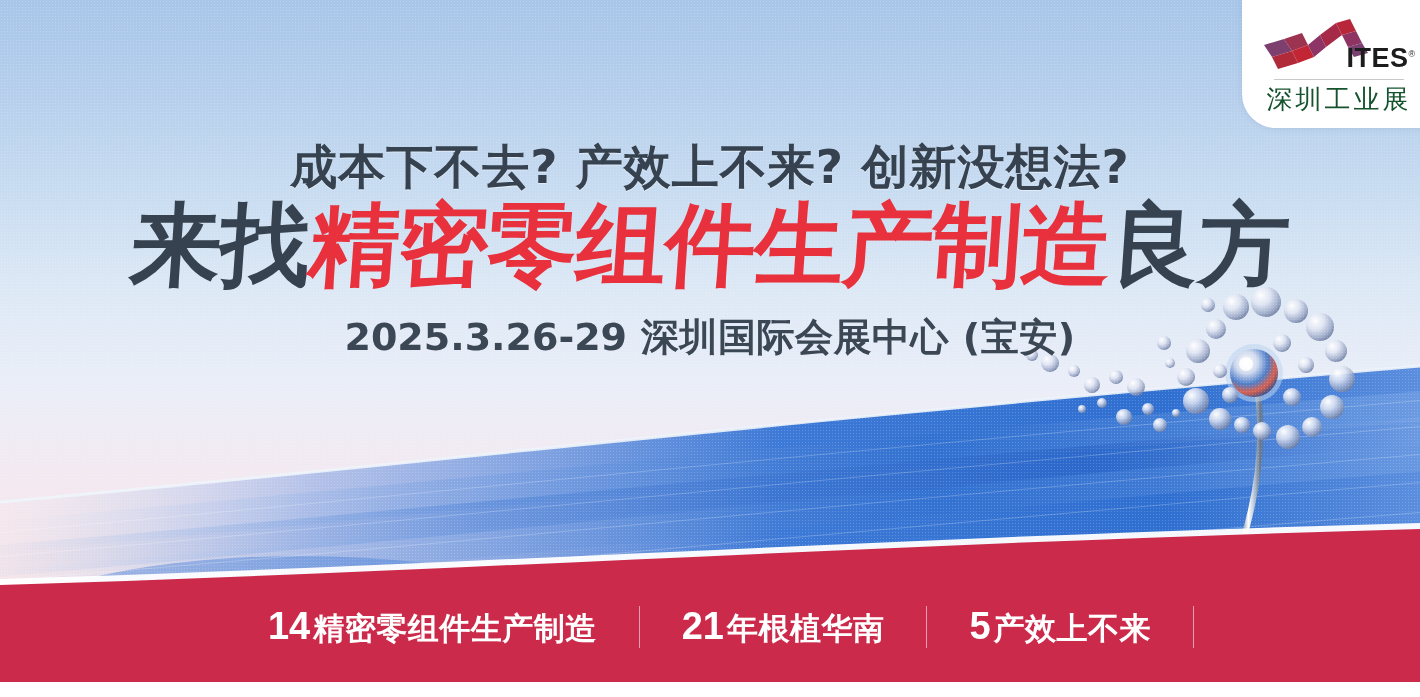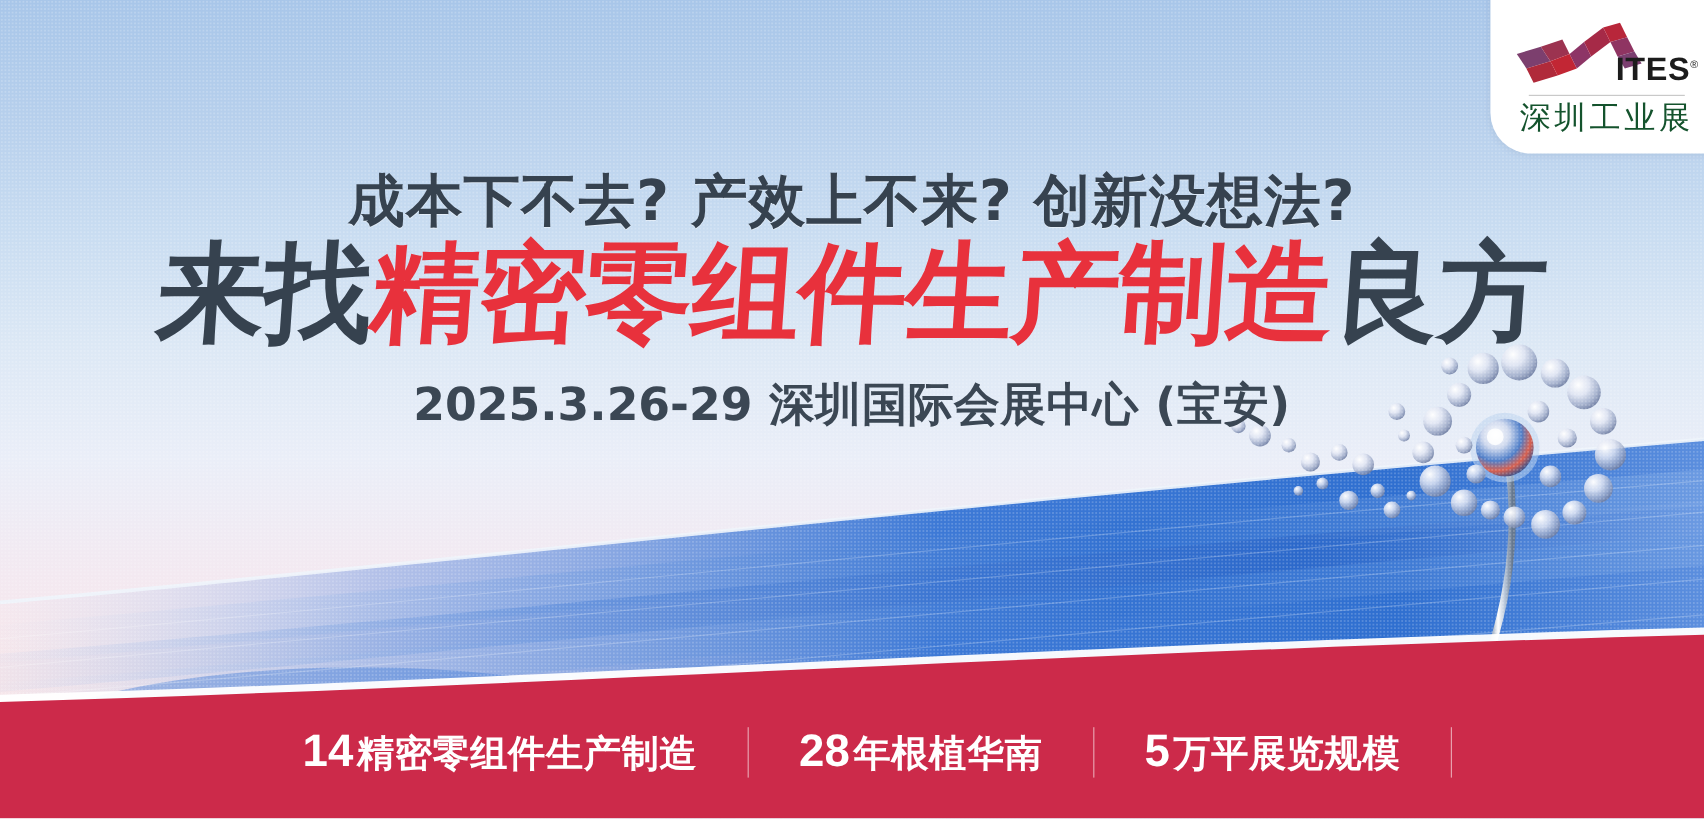--- a/index.html
+++ b/index.html
@@ -341,25 +341,25 @@
       <path d="M0,68 C420,56 900,26 1420,12 L1420,165 L0,165 Z" fill="#cc2a4a"></path>
     </svg>
 
     <div class="stats">
       <div class="stat">
         <span class="num">14</span>
         <span>精密零组件生产制造</span>
       </div>
       <div class="stat-div"></div>
       <div class="stat">
-        <span class="num">28</span>
+        <span class="num">21</span>
         <span>年根植华南</span>
       </div>
       <div class="stat-div"></div>
       <div class="stat">
         <span class="num">5</span>
-        <span>万平展览规模</span>
+        <span>产效上不来</span>
       </div>
       <div class="stat-div"></div>
     </div>
   </div>
 
 </div>
 
 </body></html>

